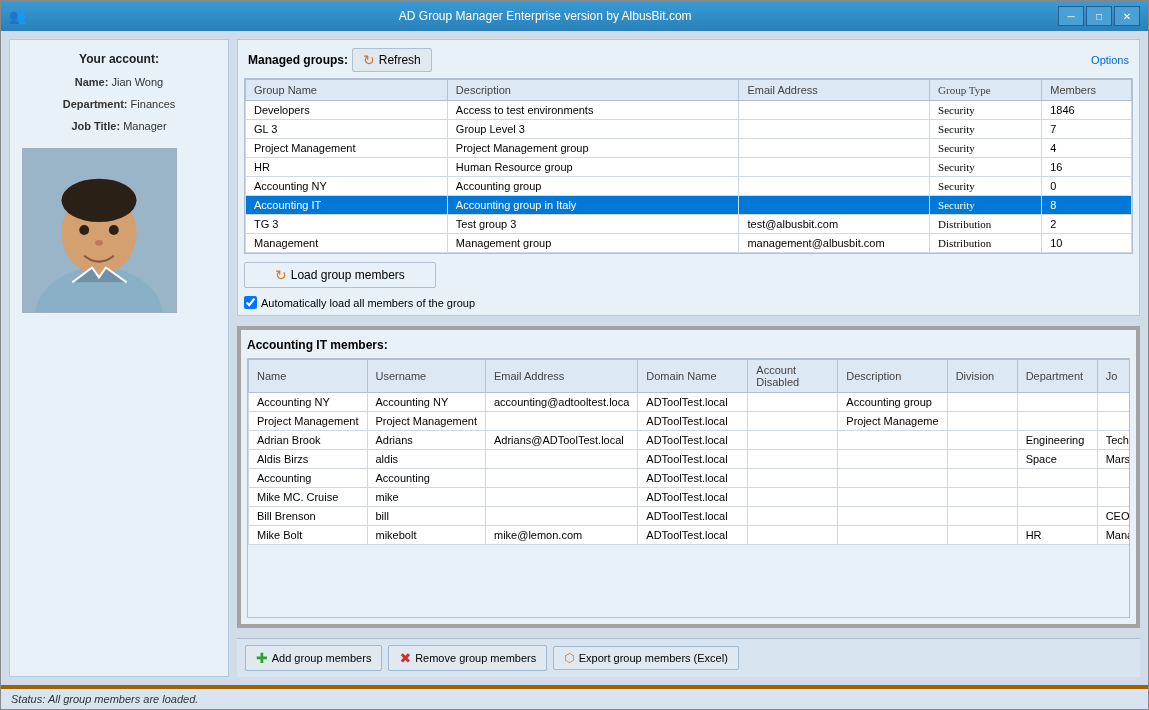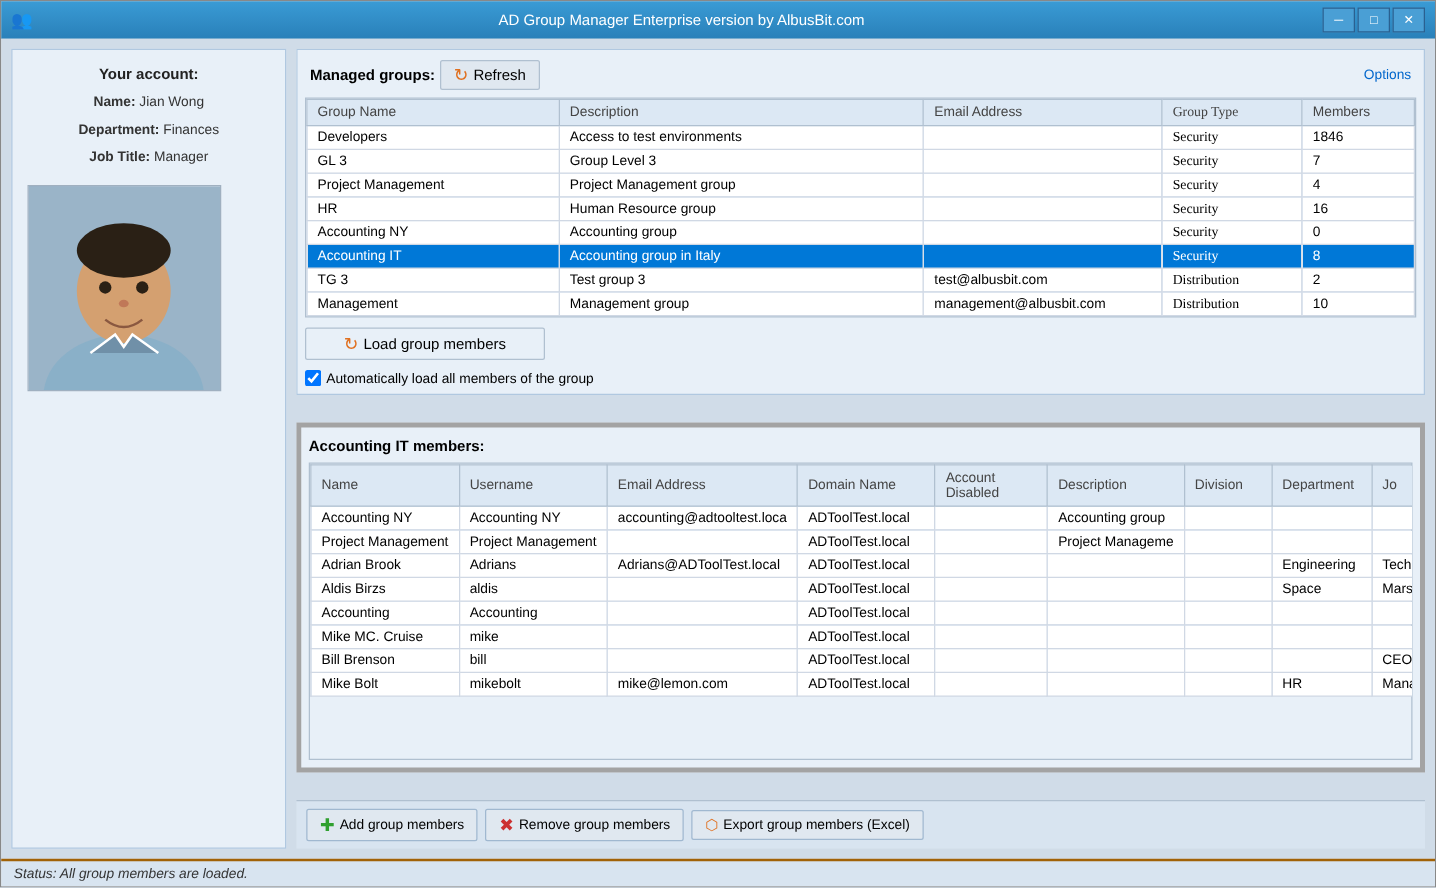--- a/index.html
+++ b/index.html
@@ -106,21 +106,21 @@
       display: flex;
       flex-direction: column;
       align-items: center;
       justify-content: flex-end;
       position: relative;
     }
     .right-panel {
       flex: 1;
       display: flex;
       flex-direction: column;
-      gap: 22px;
+      gap: 10px;
       overflow: hidden;
       justify-content: center;
     }
     .managed-groups-section {
       background: #e8f0f8;
       border: 1px solid #b0c8e0;
       padding: 6px;
       display: flex;
       flex-direction: column;
       gap: 4px;
@@ -248,21 +248,21 @@
       padding: 4px 10px;
       cursor: pointer;
       font-size: 11px;
       border-radius: 2px;
     }
     .btn-icon-add { color: #30a030; font-size: 14px; }
     .btn-icon-remove { color: #cc3030; font-size: 14px; }
     .btn-icon-export { color: #e07020; font-size: 12px; }
     .status-bar {
       background: #d8e4f0;
-      border-top: 2px solid #a16207;
+      border-top: 4px solid #a16207;
       padding: 4px 10px;
       font-size: 11px;
       font-style: italic;
       color: #333;
     }
     .col-group-name { width: 180px; min-width: 140px; margin-left: 45px; }
     .col-description { width: 260px; min-width: 200px; }
     .col-email { width: 170px; min-width: 130px; }
     .col-group-type { width: 100px; min-width: 90px; font-family: Liberation Serif, serif; }
     .col-members { width: 80px; min-width: 60px; }

